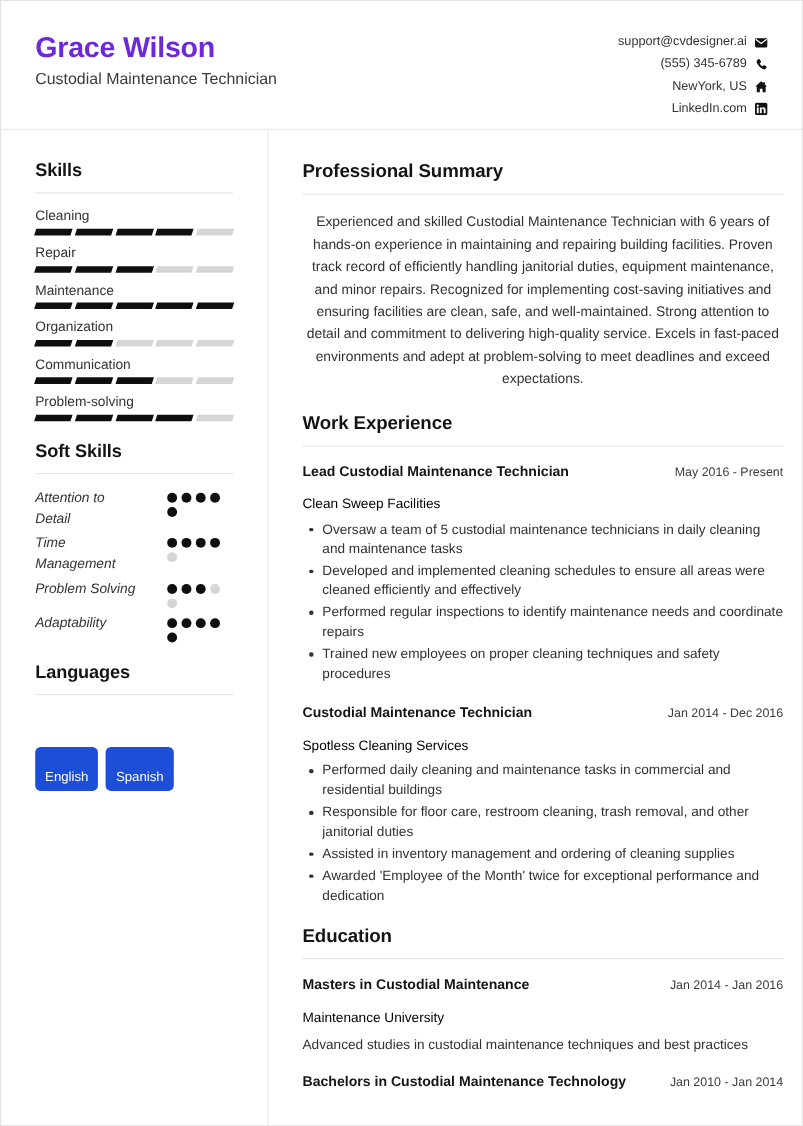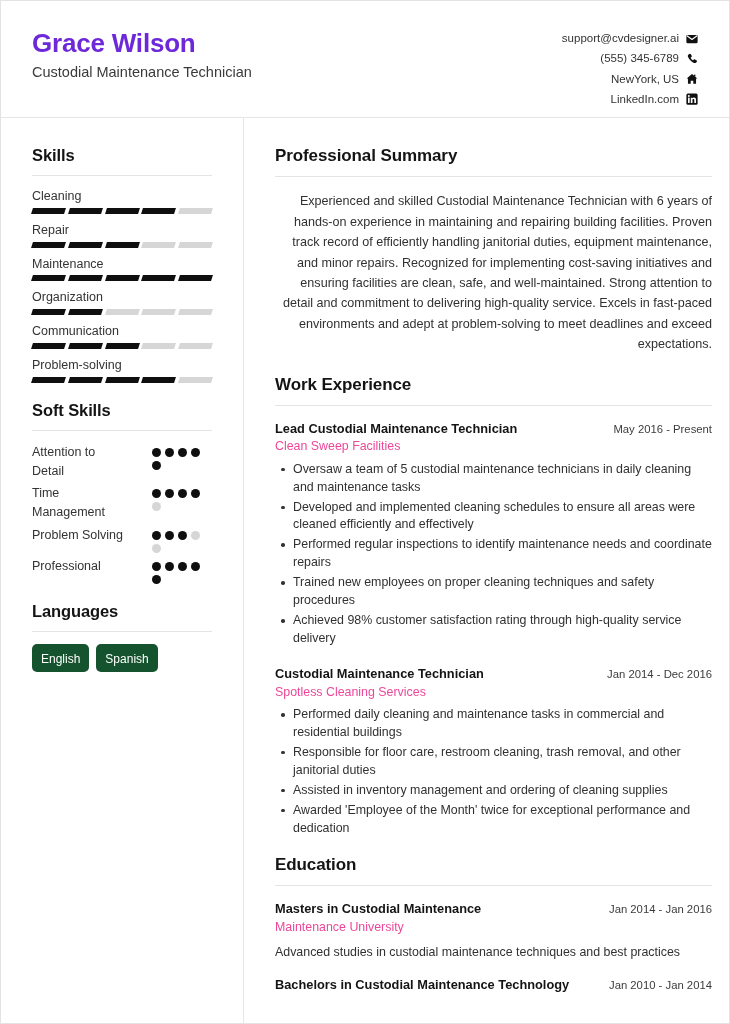--- a/index.html
+++ b/index.html
@@ -137,20 +137,21 @@
   .bar.on { background: #0f0f0f; }
 
   
   .softskills { margin-bottom: 4px; }
   .soft-row {
     display: flex;
     align-items: flex-start;
     justify-content: space-between;
     gap: 8px;
     margin-bottom: 4px;
+    font-style: italic;
   }
   .soft-label {
     font-size: 12.5px;
     color: #333;
     line-height: 1.5;
     flex: 1 1 auto;
     max-width: 96px;
   }
   .dots {
     flex: 0 0 60px;
@@ -169,36 +170,37 @@
   }
   .dot.on { background: #0f0f0f; }
 
   
   .lang-tags {
     display: flex;
     flex-wrap: wrap;
     gap: 7px;
   }
   .lang-tag {
-    background: #14532d;
+    background: #1d4ed8;
     color: #ffffff;
     font-size: 12px;
-    padding: 8px 9px 5px 9px;
+    padding: 20px 9px 5px 9px;
     border-radius: 5px;
     line-height: 1.25;
     white-space: nowrap;
+    margin-top: 35px;
   }
 
   
   .summary-text {
     font-size: 12.6px;
     line-height: 1.62;
     color: #313131;
     margin: 0 0 20px 0;
-    text-align: right;
+    text-align: center;
   }
   .block { margin-bottom: 17px; }
   .block-head {
     display: flex;
     align-items: baseline;
     justify-content: space-between;
     gap: 12px;
   }
   .block-title {
     font-size: 12.8px;
@@ -207,23 +209,23 @@
     line-height: 1.35;
   }
   .block-date {
     font-size: 11.3px;
     color: #3c3c3c;
     white-space: nowrap;
     flex: 0 0 auto;
   }
   .block-sub {
     font-size: 12.4px;
-    color: #ec4899;
+    color: #000000;
     line-height: 1.4;
-    margin-top: 1px;
+    margin-top: 13px;
   }
   ul.bullets {
     margin: 5px 0 0 0;
     padding-left: 18px;
     list-style: none;
   }
   ul.bullets li {
     font-size: 12.4px;
     line-height: 1.45;
     color: #313131;
@@ -399,21 +401,21 @@
               <div class="soft-label">Problem Solving</div>
               <div class="dots">
                 <span class="dot on"></span>
                 <span class="dot on"></span>
                 <span class="dot on"></span>
                 <span class="dot"></span>
                 <span class="dot"></span>
               </div>
             </div>
             <div class="soft-row">
-              <div class="soft-label">Professional</div>
+              <div class="soft-label">Adaptability</div>
               <div class="dots">
                 <span class="dot on"></span>
                 <span class="dot on"></span>
                 <span class="dot on"></span>
                 <span class="dot on"></span>
                 <span class="dot on"></span>
               </div>
             </div>
           </div>
       </div>
@@ -445,21 +447,20 @@
               <div class="block-head">
                 <div class="block-title">Lead Custodial Maintenance Technician</div>
                 <div class="block-date">May 2016 - Present</div>
               </div>
               <div class="block-sub">Clean Sweep Facilities</div>
               <ul class="bullets">
                 <li>Oversaw a team of 5 custodial maintenance technicians in daily cleaning and maintenance tasks</li>
                 <li>Developed and implemented cleaning schedules to ensure all areas were cleaned efficiently and effectively</li>
                 <li>Performed regular inspections to identify maintenance needs and coordinate repairs</li>
                 <li>Trained new employees on proper cleaning techniques and safety procedures</li>
-                <li>Achieved 98% customer satisfaction rating through high-quality service delivery</li>
               </ul>
             </div>
             <div class="block">
               <div class="block-head">
                 <div class="block-title">Custodial Maintenance Technician</div>
                 <div class="block-date">Jan 2014 - Dec 2016</div>
               </div>
               <div class="block-sub">Spotless Cleaning Services</div>
               <ul class="bullets">
                 <li>Performed daily cleaning and maintenance tasks in commercial and residential buildings</li>

